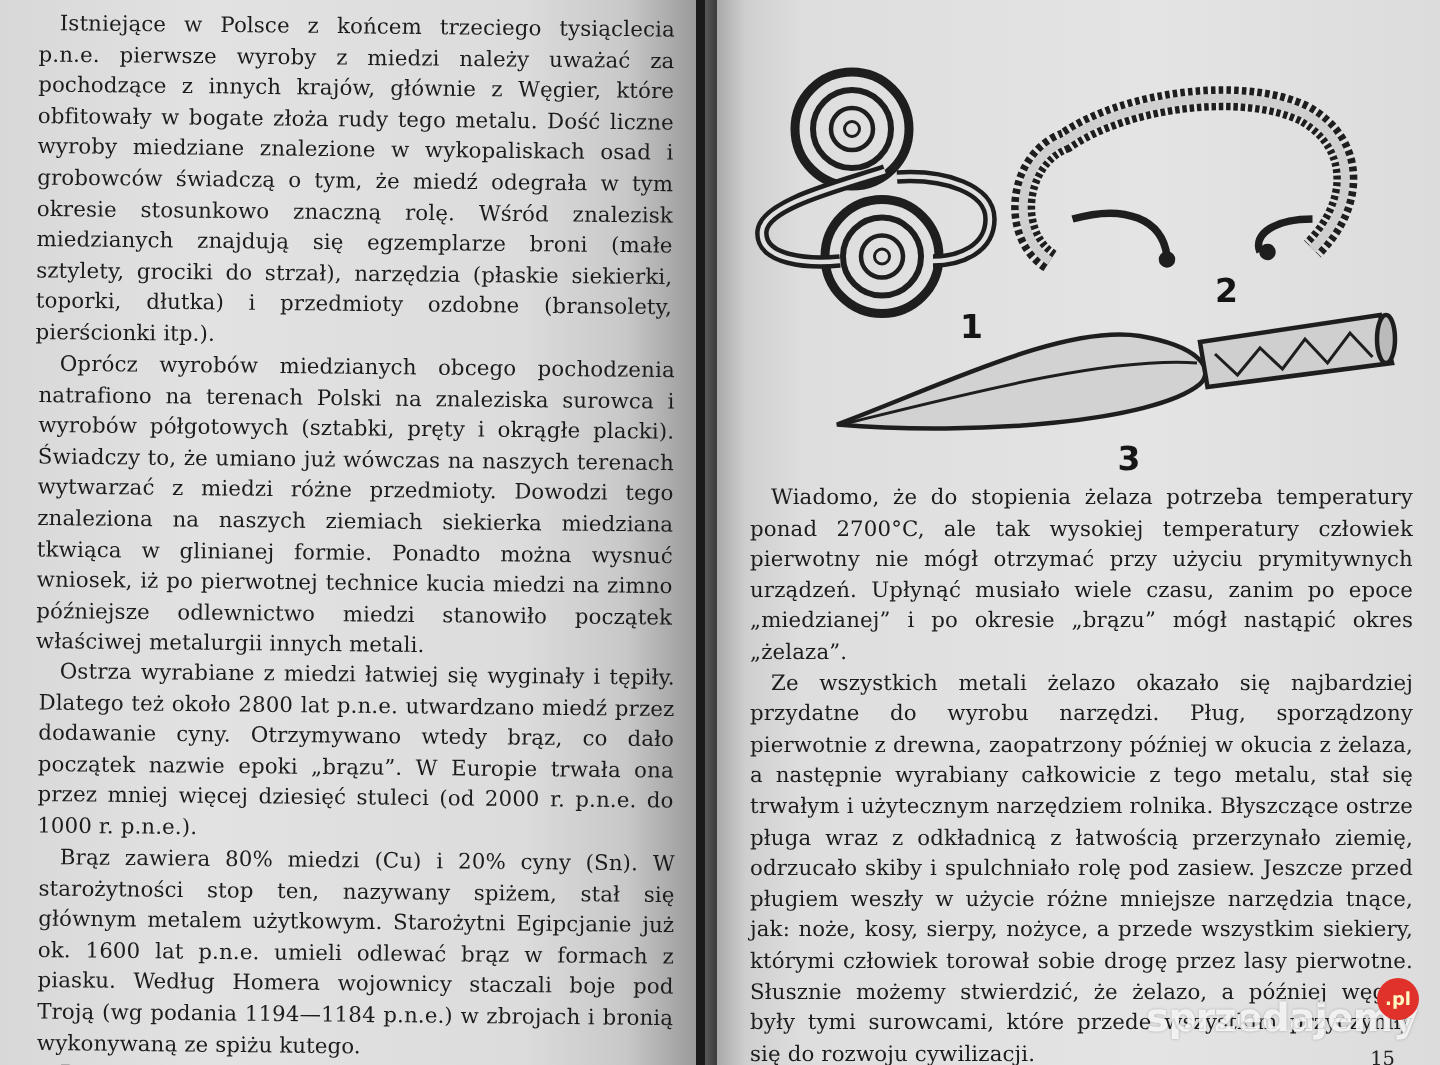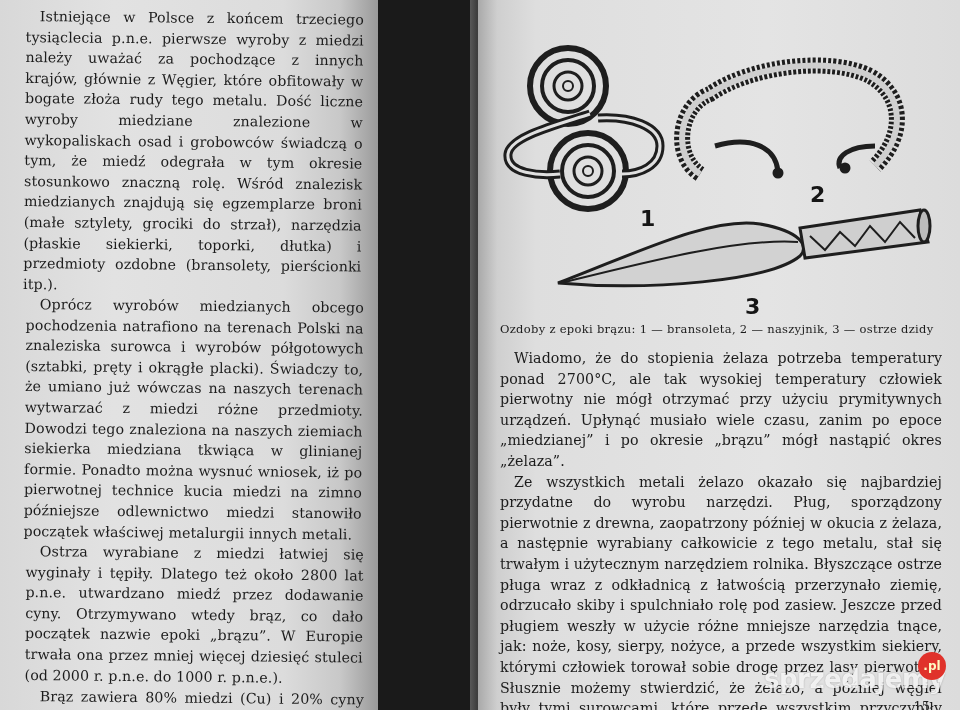--- a/index.html
+++ b/index.html
@@ -6,21 +6,21 @@
     body {
       width:960px; height:710px; overflow:hidden; position:relative;
       background:#1a1a1a;
       font-family:"DejaVu Serif", serif;
       color:#1c1c1c;
     }
     .page {
       position:absolute; top:0; height:710px; box-sizing:border-box;
     }
     .page-left {
-      left:0; width:378px;
+      left:0; width:464px;
       background:linear-gradient(90deg,#d8d8d8 0%,#e2e2e2 30%,#dcdcdc 75%,#c8c8c8 90%,#9a9a9a 100%);
       padding:6px 14px 0 26px;
       transform-origin:left top;
     }
     .page-right {
       left:478px; width:482px;
       background:linear-gradient(90deg,#a9a9a9 0%,#cfcfcf 4%,#dedede 12%,#e4e4e4 60%,#dcdcdc 100%);
       padding:6px 18px 0 22px;
     }
     .spine {
@@ -113,21 +113,20 @@
           <path d="M300 222 L420 204 L428 236 L305 252 Z" fill="#cfcfcf" stroke-width="3"></path>
           <path d="M310 230 L325 244 L340 226 L355 240 L370 220 L385 236 L400 216 L415 232" stroke-width="2"></path>
           <ellipse cx="424" cy="220" rx="6" ry="16" fill="#bbbbbb" stroke-width="3"></ellipse>
         </g>
       </g>
     </svg>
     <span class="fig-num" style="left:140px;top:200px;">1</span>
     <span class="fig-num" style="left:310px;top:176px;">2</span>
     <span class="fig-num" style="left:245px;top:288px;">3</span>
   </div>
-  <div class="caption">Ozdoby z epoki brązu: 1 — bransoleta, 2 — naszyjnik, 3 — ostrze dzidy</div>
   <p class="para">Wiadomo, że do stopienia żelaza potrzeba temperatury ponad 2700°C, ale tak wysokiej temperatury człowiek pierwotny nie mógł otrzymać przy użyciu prymitywnych urządzeń. Upłynąć musiało wiele czasu, zanim po epoce „miedzianej” i po okresie „brązu” mógł nastąpić okres „żelaza”.</p>
   <p class="para">Ze wszystkich metali żelazo okazało się najbardziej przydatne do wyrobu narzędzi. Pług, sporządzony pierwotnie z drewna, zaopatrzony później w okucia z żelaza, a następnie wyrabiany całkowicie z tego metalu, stał się trwałym i użytecznym narzędziem rolnika. Błyszczące ostrze pługa wraz z odkładnicą z łatwością przerzynało ziemię, odrzucało skiby i spulchniało rolę pod zasiew. Jeszcze przed pługiem weszły w użycie różne mniejsze narzędzia tnące, jak: noże, kosy, sierpy, nożyce, a przede wszystkim siekiery, którymi człowiek torował sobie drogę przez lasy pierwotne. Słusznie możemy stwierdzić, że żelazo, a później węgiel były tymi surowcami, które przede wszystkim przyczyniły się do rozwoju cywilizacji.</p>
 
   <span class="page-number">15</span>
 </div>
 
 <span class="watermark">sprzedajemy</span>
 <span class="watermark-badge">.pl</span>
 
 </body></html>

